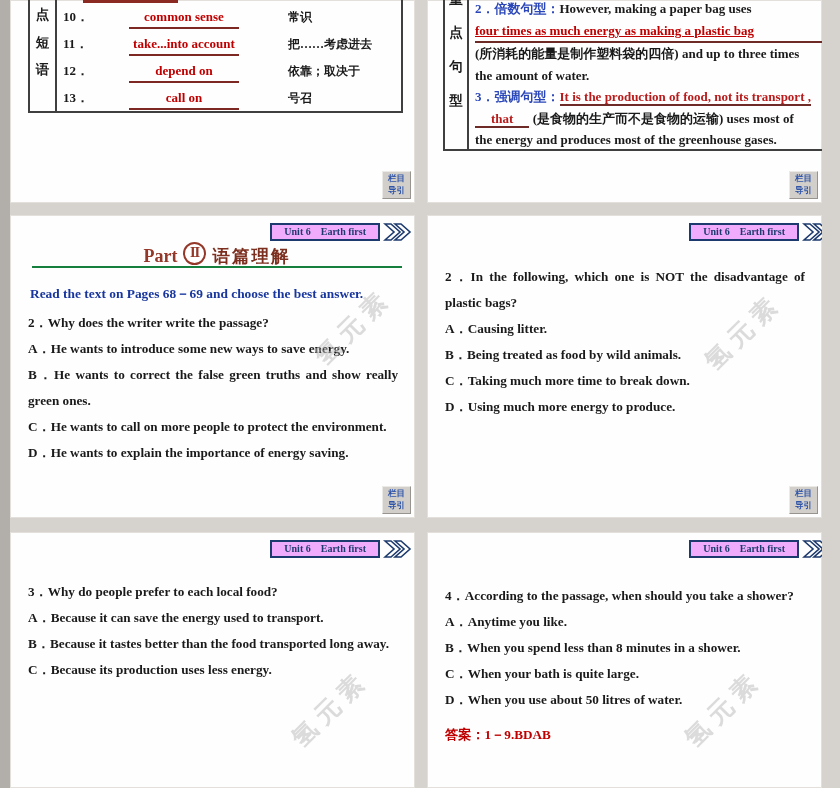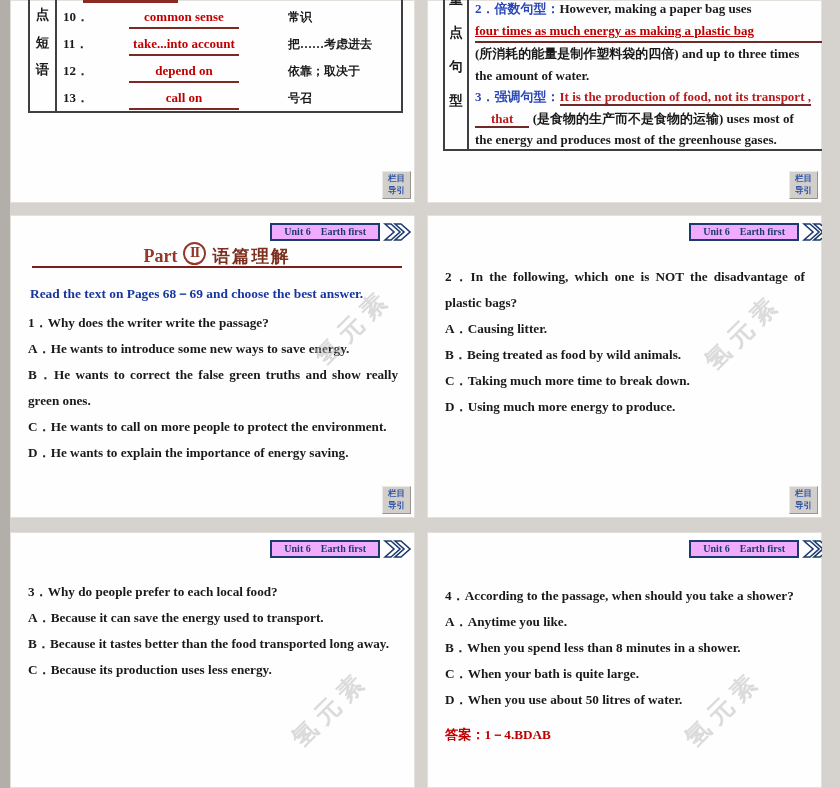--- a/index.html
+++ b/index.html
@@ -42,21 +42,21 @@
 
   
   .unit-header{position:absolute;top:7px;display:flex;align-items:center;}
   .uh-left{right:2px;} .uh-right{right:-10px;}
   .unit-box{border:2px solid #1d3a6e;color:#1d3a6e;background:#f0abfc;font-size:10px;
             padding:0 12px;line-height:14px;white-space:nowrap;margin-left:28px;}
   .chev{margin-left:3px;display:block;}
 
   
   .part-row{position:absolute;left:22px;right:13px;top:21px;height:30px;
-            border-bottom:2px solid #7f1d1d;display:flex;justify-content:center;
+            border-bottom:2px solid #15803d;display:flex;justify-content:center;
             align-items:flex-end;gap:6px;}
   .part-label{color:#94382a;font-size:18px;line-height:20px;}
   .part-circle{width:19px;height:19px;border:2px solid #94382a;border-radius:50%;
                color:#94382a;font-size:12px;display:flex;align-items:center;
                justify-content:center;margin-bottom:1px;background:#fff;}
   .part-title{color:#7c2f1f;font-size:17.5px;letter-spacing:2px;line-height:20px;}
 
   .intro{position:absolute;left:20px;top:70px;color:#18369e;font-size:13.4px;}
 
   .qa{position:absolute;left:18px;right:17px;font-size:13.2px;line-height:26px;text-align:justify;}
@@ -159,21 +159,21 @@
         <path d="M12 2 L21 10 L12 18 L18 18 L27 10 L18 2 Z" fill="#ffffff" stroke="#1d3a6e" stroke-width="1.6"></path>
       </svg>
     </div>
     <div class="part-row">
       <span class="part-label">Part</span>
       <span class="part-circle">Ⅱ</span>
       <span class="part-title">语篇理解</span>
     </div>
     <div class="intro">Read the text on Pages 68－69 and choose the best answer.</div>
     <div class="qa">
-      <p>1．Why does the writer write the passage?</p>
+      <p>2．Why does the writer write the passage?</p>
       <p>A．He wants to introduce some new ways to save energy.</p>
       <p>B．He wants to correct the false green truths and show really green ones.</p>
       <p>C．He wants to call on more people to protect the environment.</p>
       <p>D．He wants to explain the importance of energy saving.</p>
     </div>
     <div class="wm">氢元素</div>
     <div class="badge">
       <div>栏目</div>
       <div>导引</div>
     </div>
@@ -225,17 +225,17 @@
         <path d="M2 2 L11 10 L2 18 L8 18 L17 10 L8 2 Z" fill="#ffffff" stroke="#1d3a6e" stroke-width="1.6"></path>
         <path d="M12 2 L21 10 L12 18 L18 18 L27 10 L18 2 Z" fill="#ffffff" stroke="#1d3a6e" stroke-width="1.6"></path>
       </svg>
     </div>
     <div class="qa">
       <p>4．According to the passage, when should you take a shower?</p>
       <p>A．Anytime you like.</p>
       <p>B．When you spend less than 8 minutes in a shower.</p>
       <p>C．When your bath is quite large.</p>
       <p>D．When you use about 50 litres of water.</p>
-      <p class="ans-key">答案：1－4.BDAB</p>
+      <p class="ans-key">答案：1－9.BDAB</p>
     </div>
     <div class="wm">氢元素</div>
   </div>
 </div>
 
 </body></html>

